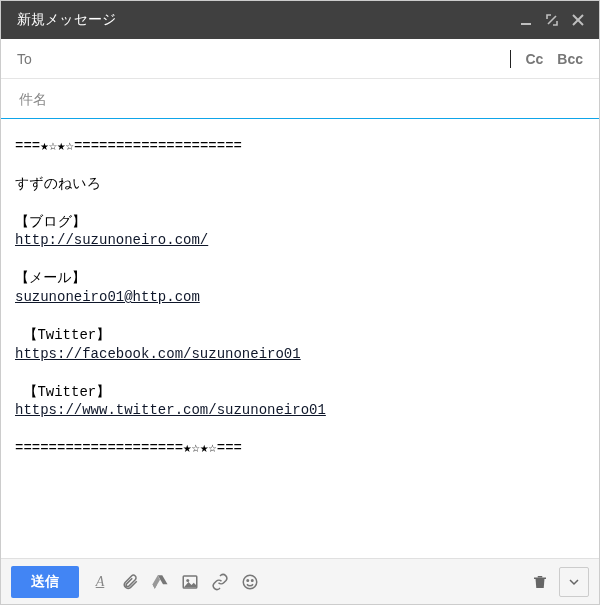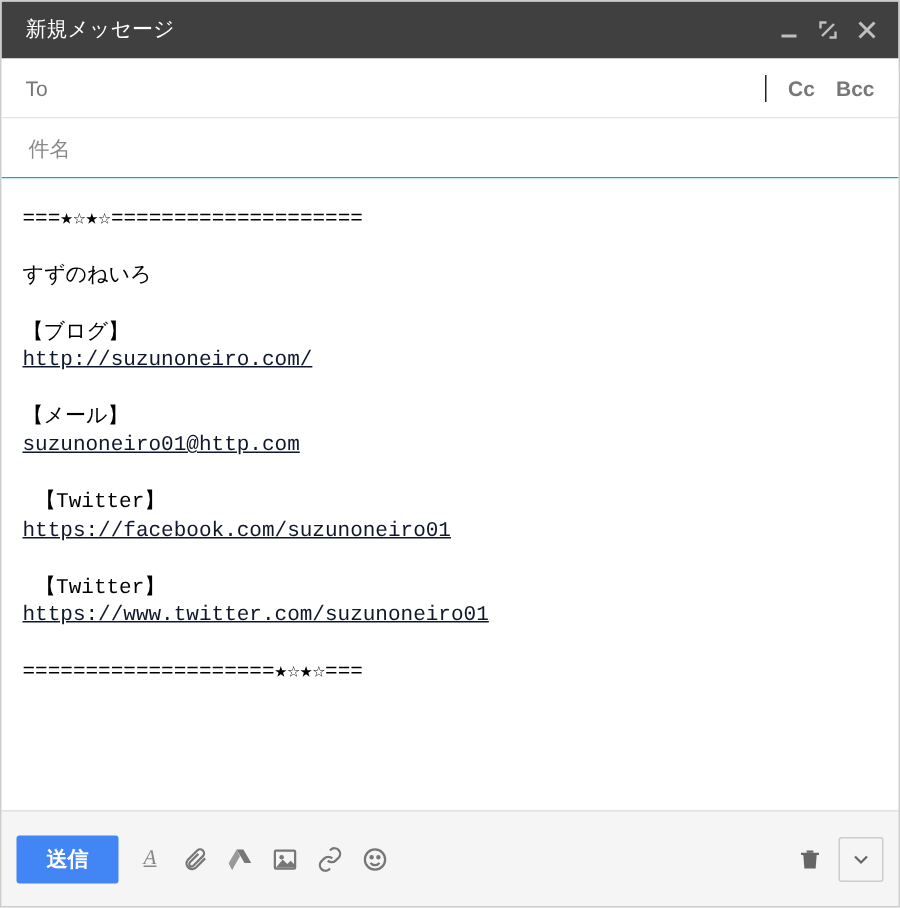--- a/index.html
+++ b/index.html
@@ -43,21 +43,21 @@
   
   .bodyarea {
     flex:1; background:#fff; padding:18px 14px; overflow:auto;
     font-family:"MS Gothic","Osaka-Mono","Courier New",monospace;
     font-size:14px; line-height:1.35; color:#000;
     white-space:pre-wrap;
   }
   .bodyarea a { color:#0f172a; text-decoration:underline; }
   
   .footer {
-    height:64px; border-top:1px solid #e0e0e0; background:#f5f5f5;
+    height:46px; border-top:1px solid #e0e0e0; background:#f5f5f5;
     display:flex; align-items:center; padding:0 10px;
   }
   .sendbtn {
     background:#1a73e8; color:#fff; border:none; border-radius:2px;
     height:32px; padding:0 20px; font-size:14px; font-weight:bold;
     cursor:pointer; margin-right:6px;
     background:#4285f4;
   }
   .toolbtn {
     width:30px; height:30px; display:flex; align-items:center; justify-content:center;

